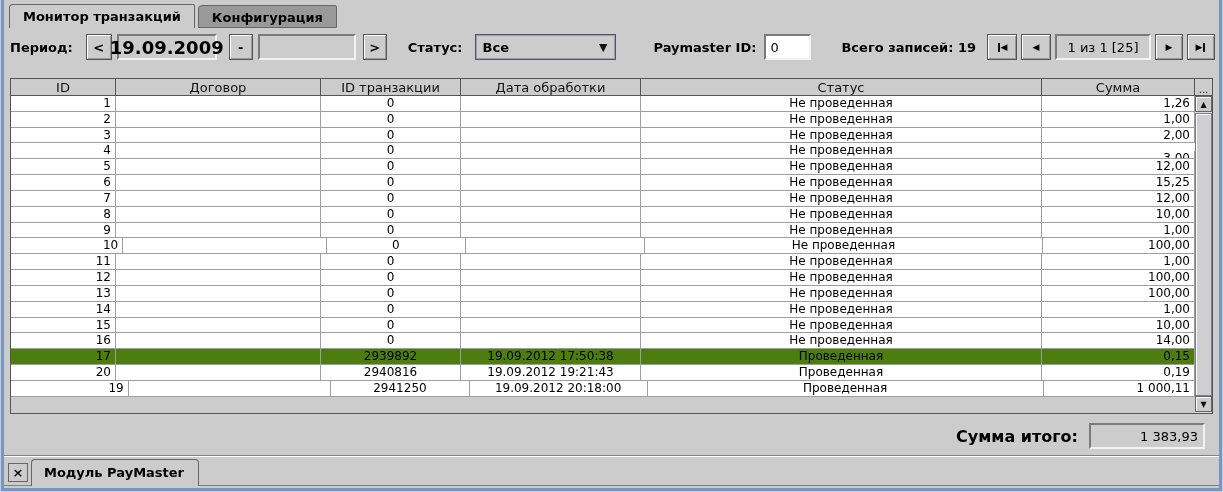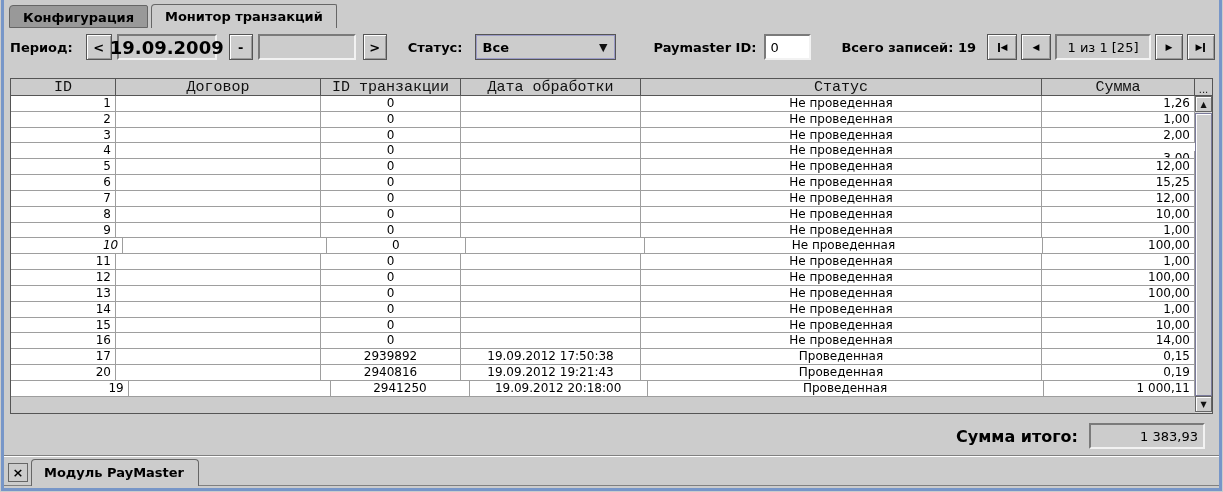--- a/index.html
+++ b/index.html
@@ -40,27 +40,27 @@
   .navbtn { width:30px; }
   .tri { font-size:9px; line-height:1; }
   .vbar { display:inline-block; width:2px; height:9px; background:#111; margin:0 1px; }
   .pageinfo { width:96px; justify-content:center; font-size:13px; }
   .spacer { flex:1; }
 
   
   .table { position:absolute; left:10px; top:78px; width:1203px; height:336px;
            border:1px solid #555; background:#cccccc; overflow:hidden; }
   .thead { display:flex; height:17px; background:#cccccc; }
-  .th { border-right:1px solid #555; border-bottom:1px solid #555; font-size:15px; color:#111;
-        display:flex; align-items:center; justify-content:center; height:17px;font-family:Liberation Mono, monospace; }
+  .th { border-right:1px solid #555; border-bottom:1px solid #555; font-size:13px; color:#111;
+        display:flex; align-items:center; justify-content:center; height:17px; }
   .corner { width:17px; height:17px; border-bottom:1px solid #555; font-size:10px;
             display:flex; align-items:flex-end; justify-content:center; color:#111; }
   .tbody { position:absolute; left:0; top:17px; width:1184px; background:#cccccc; }
   .tr { display:flex; height:15.84px; border-bottom:1px solid #9e9e9e; background:#ffffff; }
-  .tr.selected { background:#ffffff; }
+  .tr.selected { background:#4d7c0f; }
   .td { border-right:1px solid #9e9e9e; font-size:12px; line-height:14.5px; color:#000;
         white-space:nowrap; overflow:hidden; padding:0 4px; }
   .align-right { text-align:right; } .align-center { text-align:center; } .align-left { text-align:left; }
 
   
   .vscroll { position:absolute; right:0; top:17px; bottom:0; width:17px; background:#dcdcdc; }
   .sbtn { position:absolute; left:0; width:17px; height:16px; background:#cccccc;
           border:1px solid #666; box-shadow: inset 1px 1px 0 #fff;
           display:flex; align-items:center; justify-content:center; font-size:8px; color:#111; }
   .sbtn.up { top:0; } .sbtn.down { bottom:1px; }
@@ -84,22 +84,22 @@
 </style>
 </head>
 <body>
 
 <div class="window">
   <div class="edge edge-left"></div>
   <div class="edge edge-right"></div>
   <div class="edge edge-bottom"></div>
 
   <div class="tabbar">
+    <div class="tab active">Монитор транзакций</div>
     <div class="tab inactive">Конфигурация</div>
-    <div class="tab active">Монитор транзакций</div>
   </div>
 
   <div class="toolbar">
     <span class="lbl">Период:</span>
     <div class="btn" style="width:26px; margin-left:13px;">&lt;</div>
     <div class="sunken datefield" style="margin-left:5px;">19.09.2009</div>
     <div class="btn" style="width:24px; margin-left:12px;">-</div>
     <div class="sunken datefield" style="width:98px; margin-left:5px;"></div>
     <div class="btn" style="width:24px; margin-left:7px;">&gt;</div>
 
@@ -211,21 +211,21 @@
         </div>
         <div class="tr">
           <div class="td align-right" style="width: 105px;">9</div>
           <div class="td align-left" style="width: 205px;"></div>
           <div class="td align-center" style="width: 140px;">0</div>
           <div class="td align-center" style="width: 180px;"></div>
           <div class="td align-center" style="width: 401px;">Не проведенная</div>
           <div class="td align-right" style="width: 153px;">1,00</div>
         </div>
         <div class="tr">
-          <div class="td align-right" style="width: 113px; font-style: italic;">10</div>
+          <div class="td align-right" style="width: 113px;">10</div>
           <div class="td align-left" style="width: 205px;"></div>
           <div class="td align-center" style="width: 140px;">0</div>
           <div class="td align-center" style="width: 180px;"></div>
           <div class="td align-center" style="width: 401px;">Не проведенная</div>
           <div class="td align-right" style="width: 153px;">100,00</div>
         </div>
         <div class="tr">
           <div class="td align-right" style="width: 105px;">11</div>
           <div class="td align-left" style="width: 205px;"></div>
           <div class="td align-center" style="width: 140px;">0</div>

